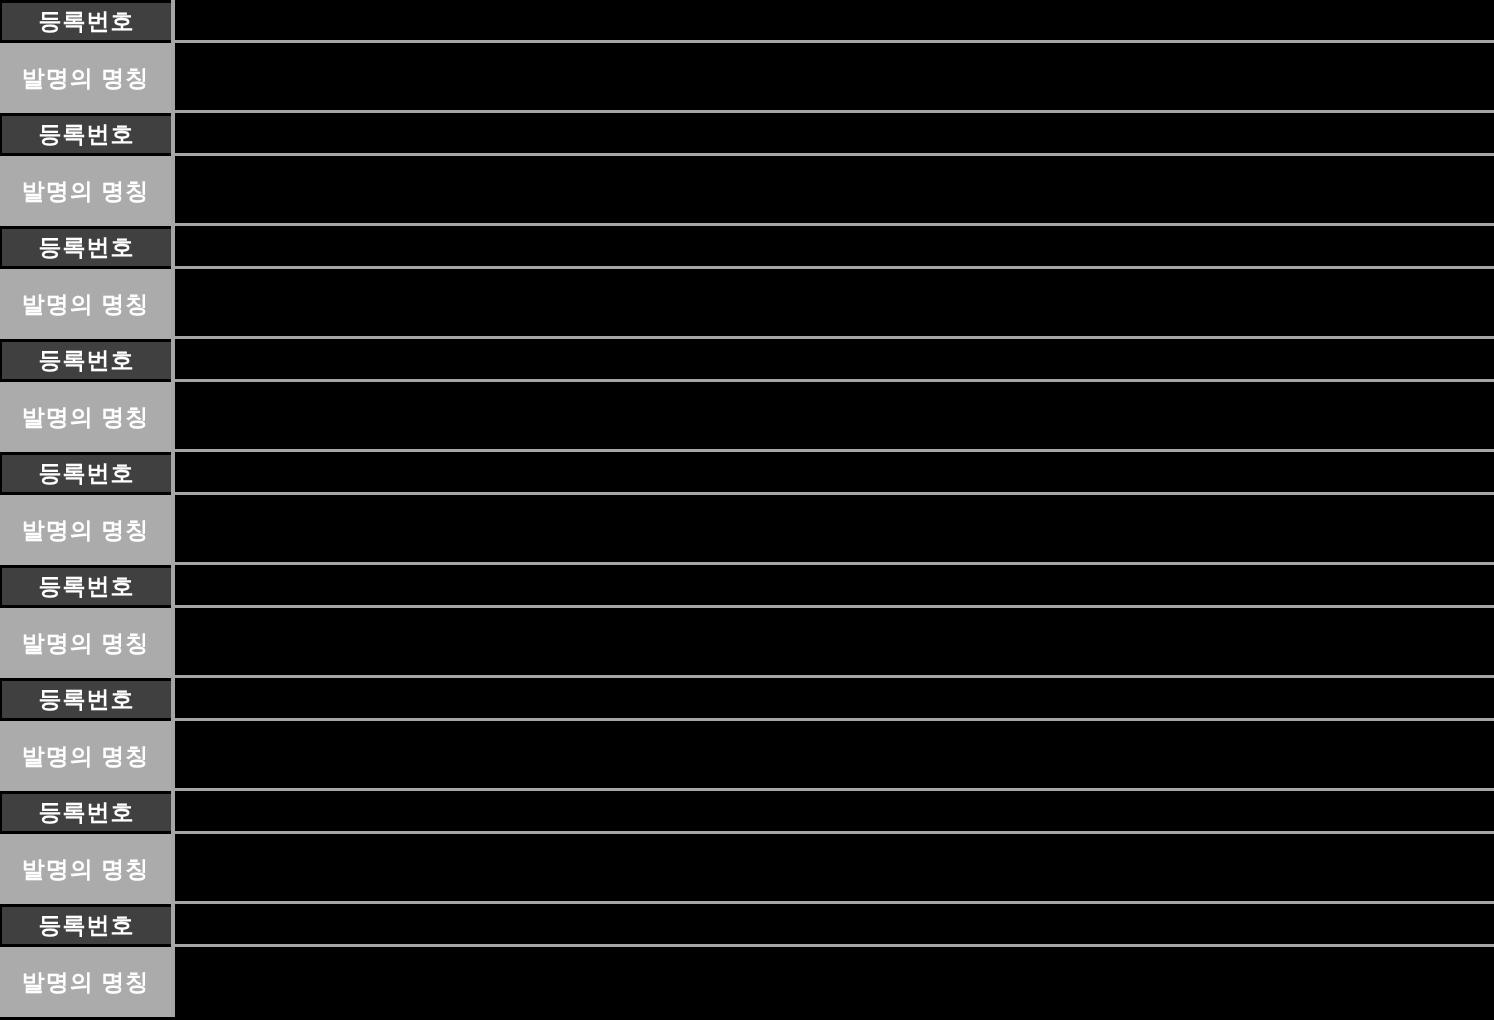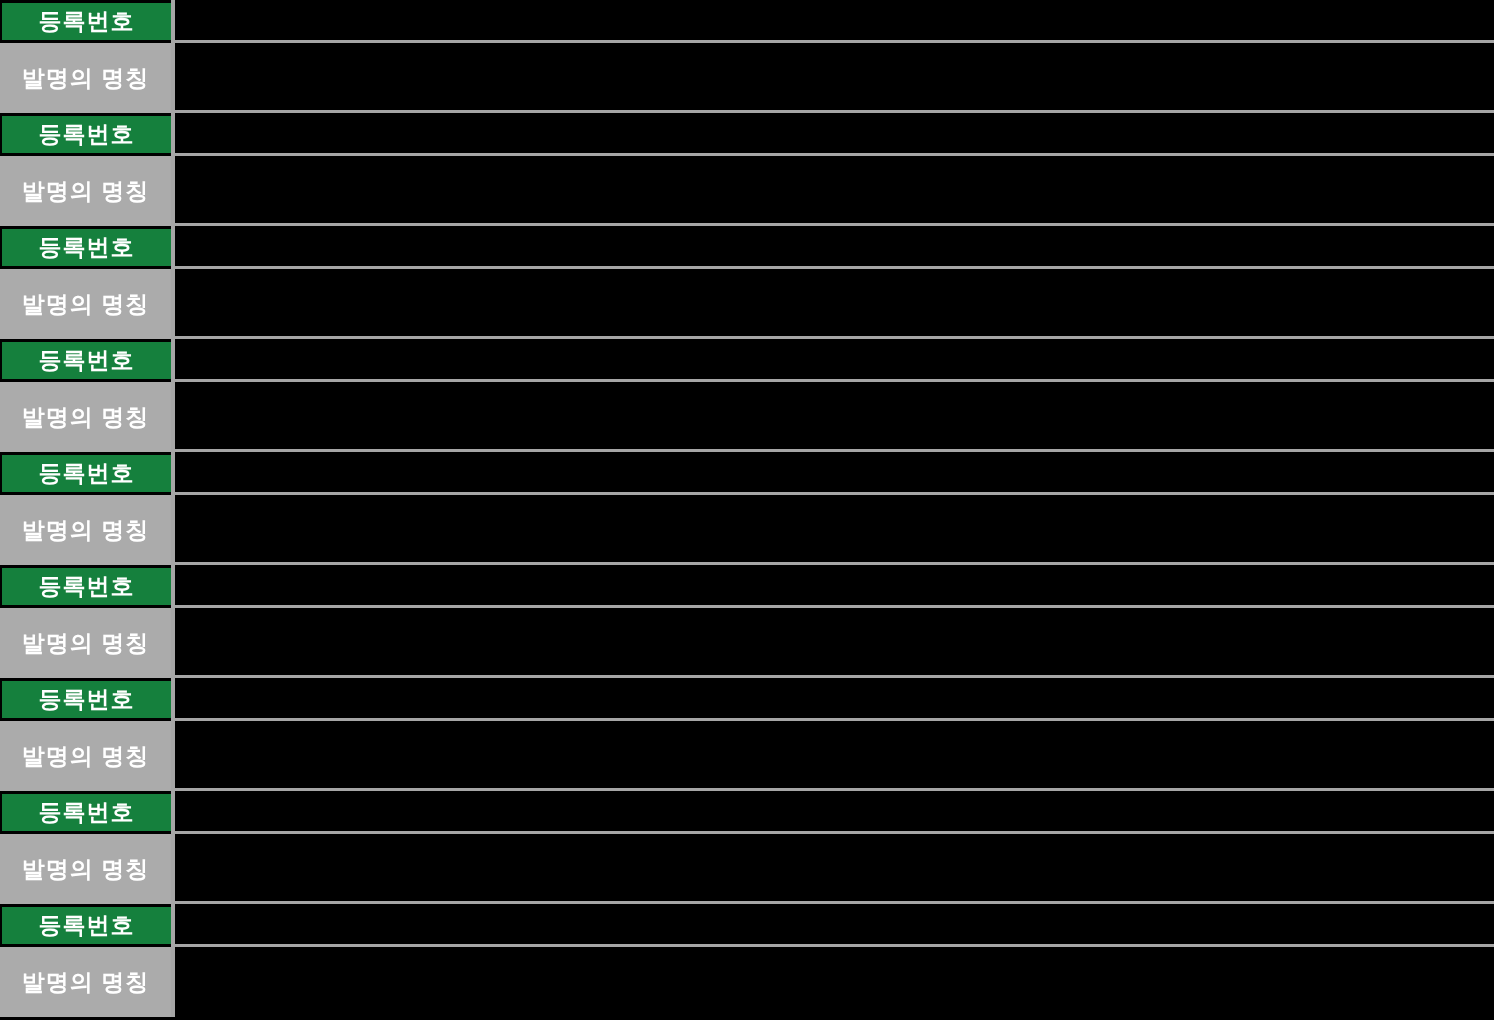--- a/index.html
+++ b/index.html
@@ -29,21 +29,21 @@
     align-items: center;
     justify-content: center;
     color: #ffffff;
     font-size: 23px;
     font-weight: bold;
     letter-spacing: 1px;
     box-sizing: border-box;
     overflow: hidden;
   }
   .label-dark {
-    background: #15803d;
+    background: #404040;
     border-style: solid;
     border-color: #000000;
     border-width: 3px 0 3px 2px;
   }
   .label-light {
     background: #ababab;
   }
   .value-cell {
     background: #000000;
     box-sizing: border-box;

